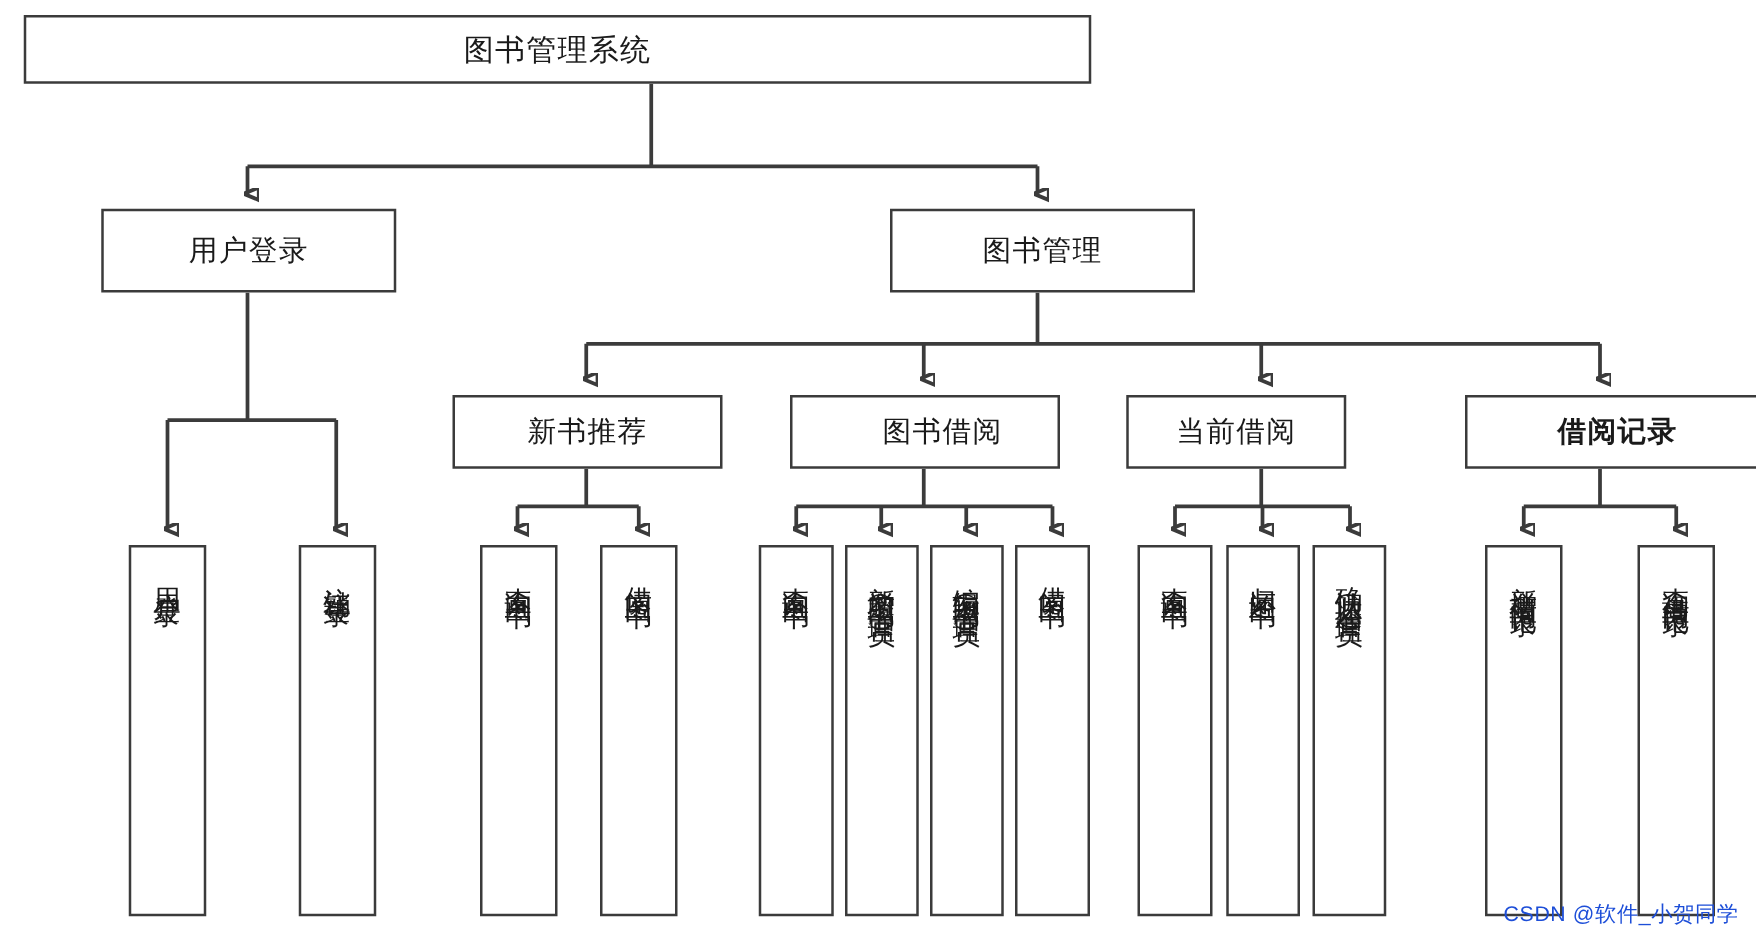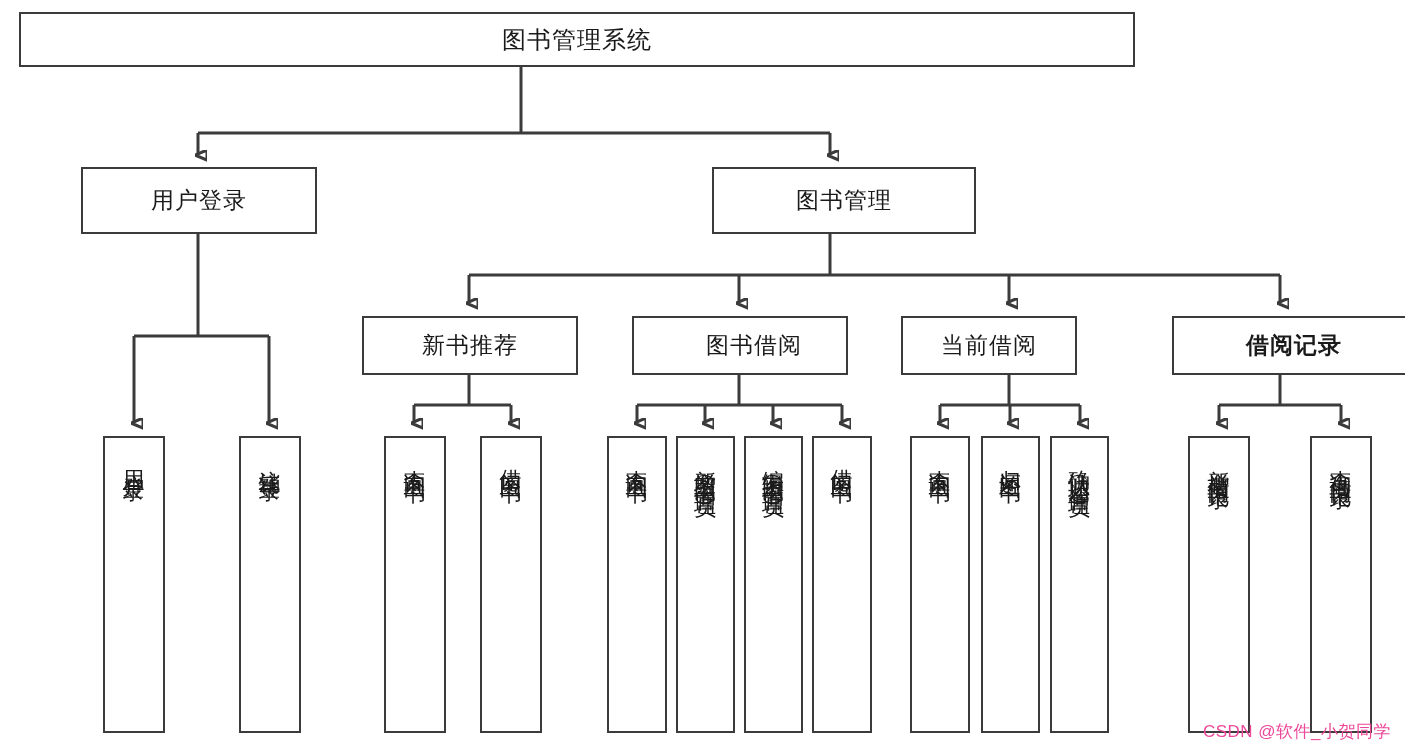--- a/index.html
+++ b/index.html
@@ -40,21 +40,21 @@
     writing-mode:vertical-rl;
     text-orientation:upright;
     white-space:nowrap;
   }
   #root-node{font-size:24px;}
   .watermark{
     position:absolute;
     right:14px;
     bottom:4px;
     font-size:17px;
-    color:#ec4899;
+    color:#1d4ed8;
     letter-spacing:0.5px;
     white-space:nowrap;
     font-family:"Liberation Sans","DejaVu Sans",sans-serif;
   }
   svg#wires{
     position:absolute;left:0;top:0;width:1405px;height:747px;
     pointer-events:none;
   }
   svg#wires line, svg#wires path{
     stroke:#3b3b3b;stroke-width:3;fill:none;
@@ -110,28 +110,28 @@
     <line x1="940" y1="405" x2="940" y2="423" marker-end="url(#ah)"></line>
     <line x1="1010" y1="405" x2="1010" y2="423" marker-end="url(#ah)"></line>
     <line x1="1080" y1="405" x2="1080" y2="423" marker-end="url(#ah)"></line>
 
     <line x1="1280" y1="375" x2="1280" y2="405"></line>
     <line x1="1219" y1="405" x2="1341" y2="405"></line>
     <line x1="1219" y1="405" x2="1219" y2="423" marker-end="url(#ah)"></line>
     <line x1="1341" y1="405" x2="1341" y2="423" marker-end="url(#ah)"></line>
   </svg>
 
-  <div class="node h" id="root-node" style="left:19px;top:12px;width:1116px;height:55px;">
+  <div class="node h" id="root-node" style="left:19px;top:12px;width:854px;height:55px;">
     <span class="txt">图书管理系统</span>
   </div>
 
   <div class="node h" style="left:81px;top:167px;width:236px;height:67px;">
     <span class="txt">用户登录</span>
   </div>
-  <div class="node h" style="left:712px;top:167px;width:264px;height:67px;">
+  <div class="node h" style="left:712px;top:167px;width:244px;height:67px;">
     <span class="txt">图书管理</span>
   </div>
 
   <div class="node h" style="left:362px;top:316px;width:216px;height:59px;text-align:right;">
     <span class="txt">新书推荐</span>
   </div>
   <div class="node h" style="left:632px;top:316px;width:216px;height:59px;padding-left:28px;">
     <span class="txt">图书借阅</span>
   </div>
   <div class="node h" style="left:901px;top:316px;width:176px;height:59px;">

